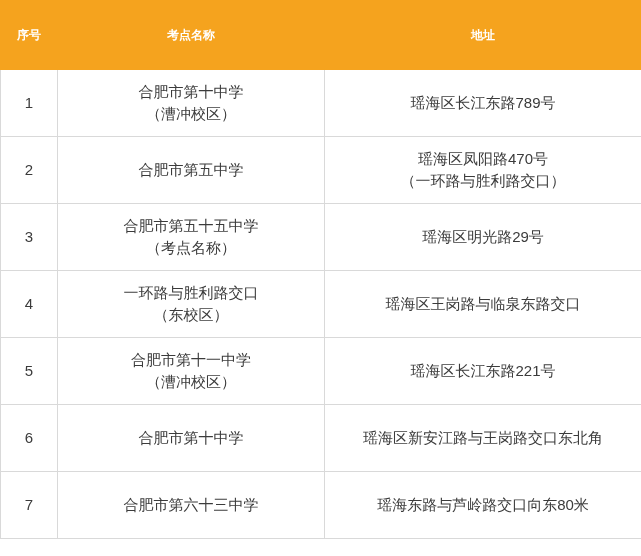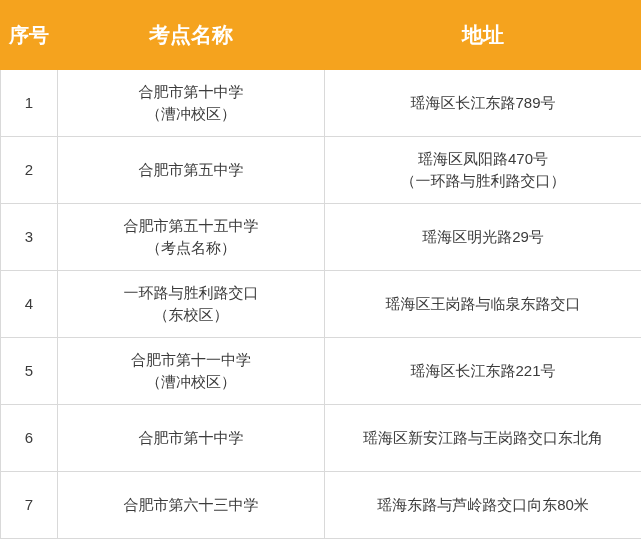--- a/index.html
+++ b/index.html
@@ -32,26 +32,26 @@
     vertical-align: middle;
     color: #3b3b3b;
     font-size: 15px;
     line-height: 22px;
     padding: 0 4px;
   }
   table.exam-table thead th {
     background: #f5a31e;
     color: #ffffff;
     font-weight: bold;
-    font-size: 21px;
+    font-size: 12px;
     height: 68px;
     border-color: #f5a31e;
   }
   table.exam-table thead th.h-index {
-    font-size: 20px;
+    font-size: 12px;
     line-height: 20px;
   }
   table.exam-table tbody td {
     height: 66px;
   }
   table.exam-table tbody td.idx {
     font-size: 15px;
   }
   .cell-lines {
     display: block;

